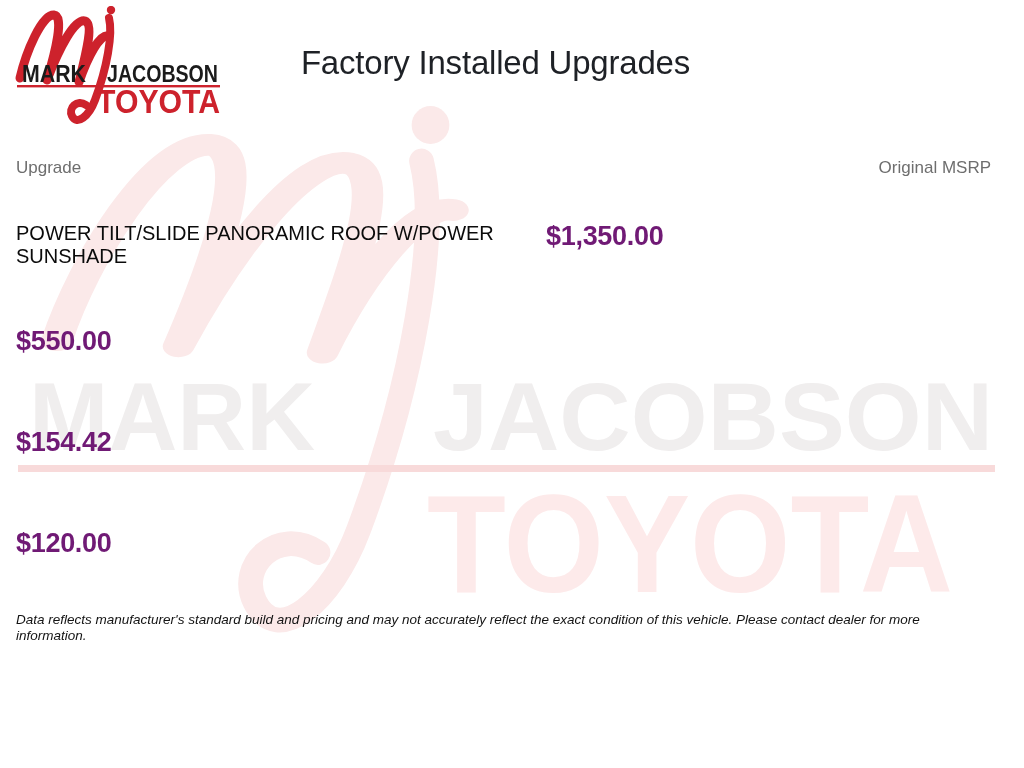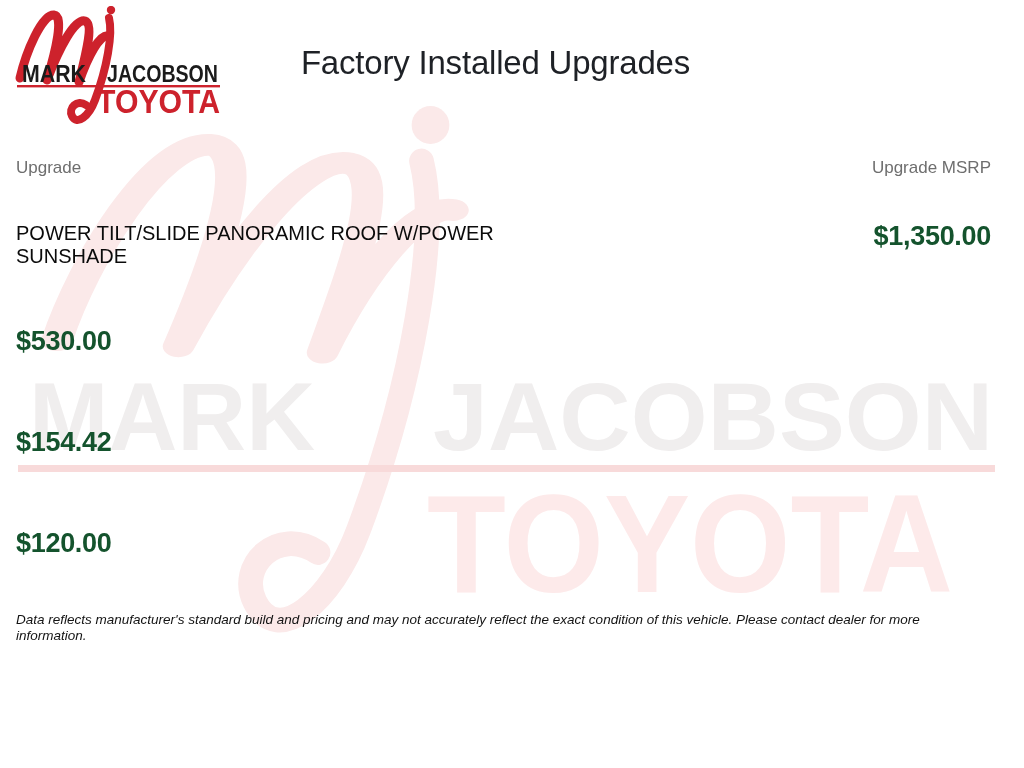--- a/index.html
+++ b/index.html
@@ -24,29 +24,29 @@
     font-size:33px;line-height:38px;font-weight:400;color:#1e2126;letter-spacing:-0.2px;
   }
   
   .content{position:relative;z-index:2;padding:0 33px 0 16px;}
   .thead{
     display:flex;justify-content:space-between;align-items:center;
     margin-top:76px;font-size:17px;color:#6e6e6e;line-height:20px;
   }
   .rows{margin-top:12px;}
   .row{
-    display:flex;justify-content:space-between;align-items:center;
+    display:flex;align-items:center;
     height:101px;
   }
   .row.tall{height:110px;}
   .upgrade-name{
     max-width:530px;font-size:20px;line-height:23px;color:#0b0b0b;
   }
   .msrp{
-    font-size:27px;font-weight:bold;color:#14532d;letter-spacing:-0.3px;
+    font-size:27px;font-weight:bold;color:#701a75;letter-spacing:-0.3px;
     transform:translateY(-9px);white-space:nowrap;
   }
   
   .disclaimer{
     position:relative;z-index:2;margin:9px 33px 0 16px;
     font-size:13.5px;font-style:italic;color:#131313;line-height:16px;
   }
 </style>
 </head>
 <body>
@@ -81,30 +81,30 @@
       <text class="logo-name" x="95" y="76" font-size="24" textLength="111" lengthAdjust="spacingAndGlyphs">JACOBSON</text>
       <rect x="5" y="79" width="203" height="2.4" fill="#cd222c"></rect>
       <text class="logo-make" x="85" y="107" font-size="33" textLength="123" lengthAdjust="spacingAndGlyphs">TOYOTA</text>
     </svg>
     <h1 class="page-title">Factory Installed Upgrades</h1>
   </div>
 
   <div class="content">
     <div class="thead">
       <span>Upgrade</span>
-      <span>Upgrade MSRP</span>
+      <span>Original MSRP</span>
     </div>
 
     <div class="rows">
       <div class="row tall">
         <div class="upgrade-name">POWER TILT/SLIDE PANORAMIC ROOF W/POWER SUNSHADE</div>
         <div class="msrp">$1,350.00</div>
       </div>
       <div class="row">
-        <div class="msrp">$530.00</div>
+        <div class="msrp">$550.00</div>
       </div>
       <div class="row">
         <div class="msrp">$154.42</div>
       </div>
       <div class="row">
         <div class="msrp">$120.00</div>
       </div>
     </div>
   </div>
 

